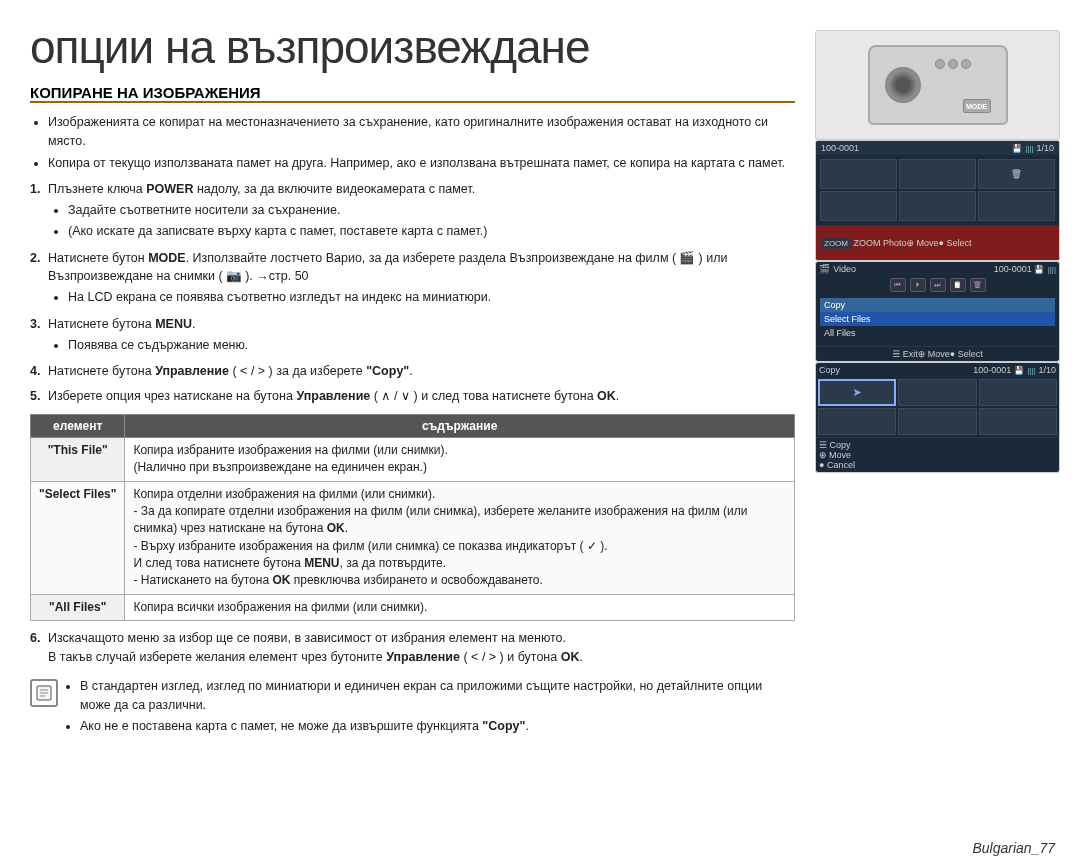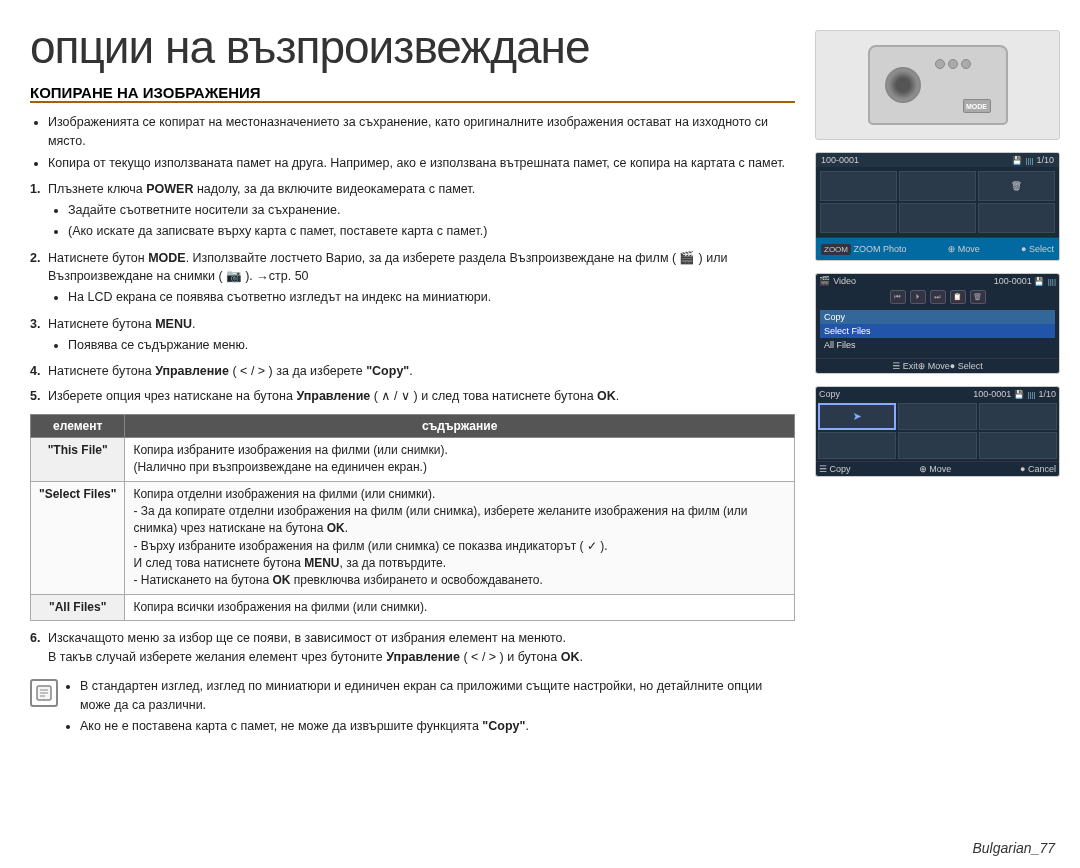--- a/index.html
+++ b/index.html
@@ -23,21 +23,21 @@
 
     .left-panel {
       flex: 1;
       padding-right: 20px;
     }
 
     .right-panel {
       width: 245px;
       display: flex;
       flex-direction: column;
-      gap: 12px;
+      gap: 0;
       padding-top: 10px;
     }
 
     .page-title {
       font-size: 46px;
       font-weight: 300;
       color: #333;
       margin-bottom: 10px;
       font-family: Arial, sans-serif;
       letter-spacing: -1px;
@@ -274,24 +274,24 @@
       align-items: center;
       justify-content: center;
     }
 
     .lcd-trash-icon {
       font-size: 9px;
       color: #ccc;
     }
 
     .lcd-footer {
-      background: #0369a1;
-      padding: 6px 5px;
-      display: flex;
-      justify-content: space-between;
+      background: #7f1d1d;
+      padding: 12px 5px;
+      display: flex;
+      justify-content: flex-start;
       align-items: center;
       font-size: 9px;
       color: #ccc;
       border-top: 1px solid #334;
     }
 
     .lcd-footer .zoom-label {
       background: #334;
       padding: 1px 3px;
       border-radius: 2px;
@@ -393,20 +393,21 @@
       color: #88aaff;
     }
 
     .lcd-copy-footer {
       display: flex;
       justify-content: space-between;
       font-size: 9px;
       color: #ccc;
       padding: 2px 3px;
       border-top: 1px solid #334;
+      flex-direction: column;
     }
   </style>
 </head>
 <body>
 
 <div class="main-container">
 
   <div class="left-panel">
 
     <h1 class="page-title">опции на възпроизвеждане</h1>

